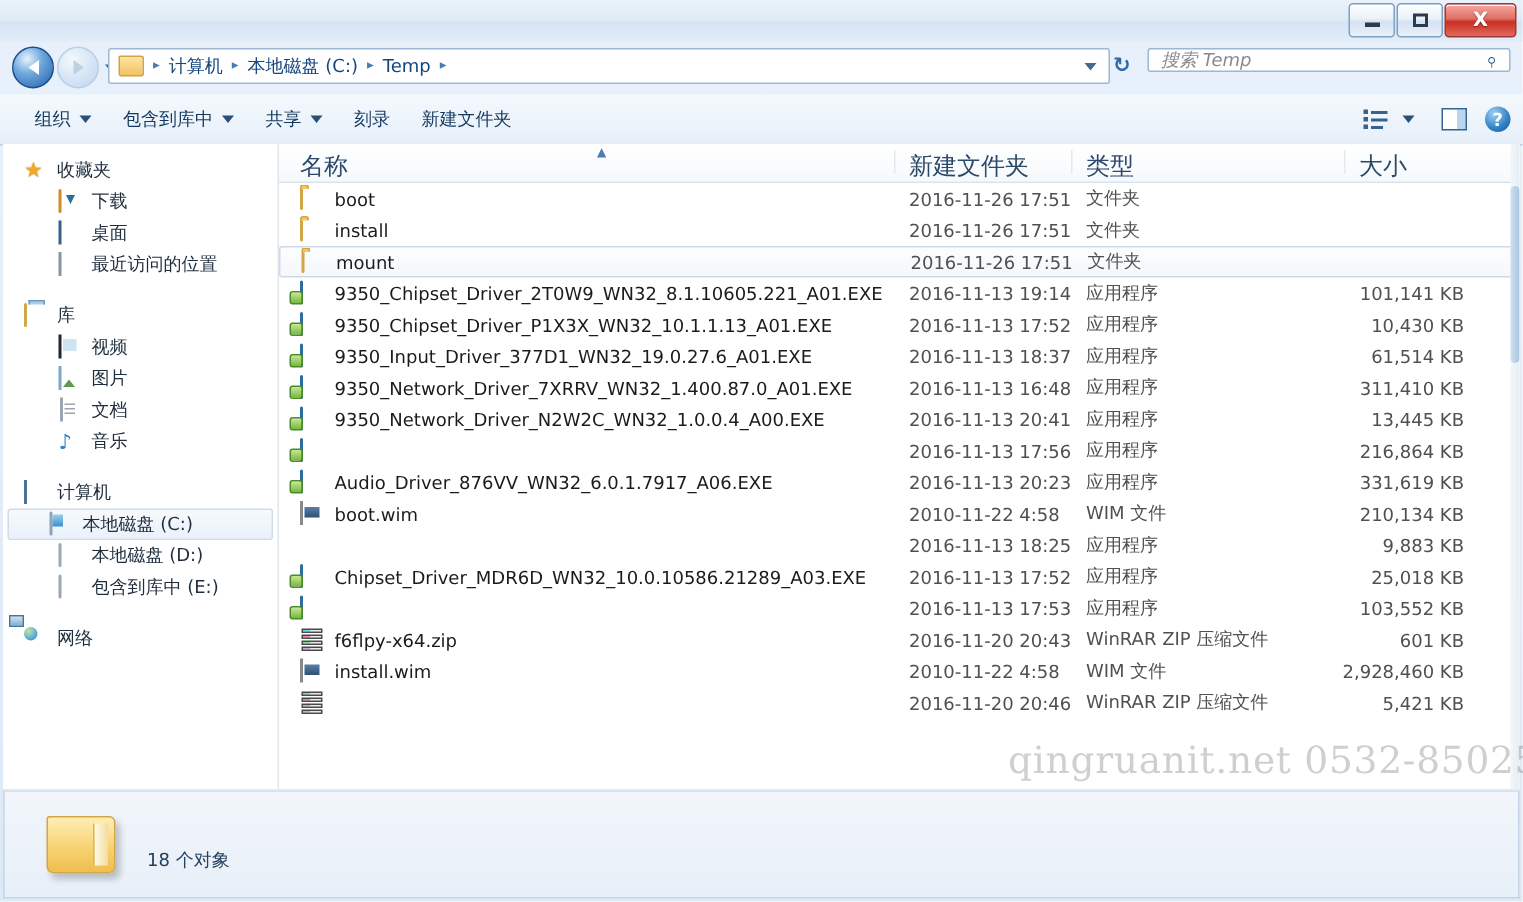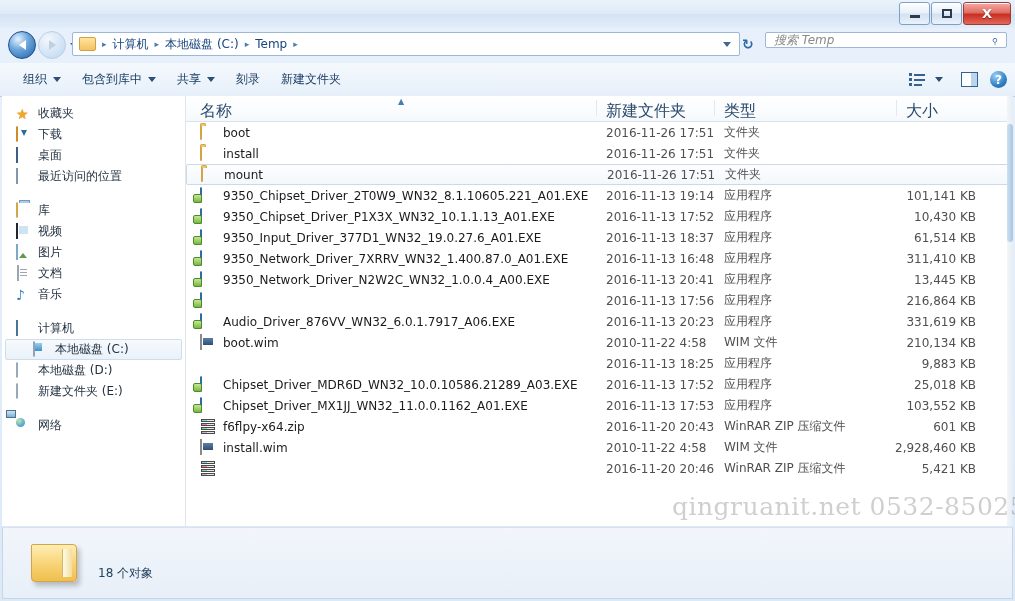--- a/index.html
+++ b/index.html
@@ -109,21 +109,21 @@
   }
 
   
   .content{position:absolute;left:2px;top:96px;width:1011px;height:430px;}
   .navpane{
     position:absolute;left:0;top:0;width:183px;height:430px;
     background:#ffffff;border-right:1px solid #e0e6ec;
     overflow:hidden;
   }
   .navrow{display:flex;align-items:center;height:21px;padding-left:14px;color:#1f2d3d;font-size:12px;white-space:nowrap;}
-  .navrow.child{padding-left:14px;}
+  .navrow.child{padding-left:37px;}
   .navrow.sel{
     background:linear-gradient(to bottom,#f7fafd 0%,#e9f1fa 100%);
     border:1px solid #cfdcea;border-radius:2px;margin:0 3px 0 3px;padding-left:27px;height:19px;
   }
   .navgap{height:13px;}
   .nico{width:16px;height:16px;margin-right:6px;flex:0 0 16px;position:relative;}
 
   .filepane{
     position:absolute;left:184px;top:0;width:827px;height:430px;background:#ffffff;overflow:hidden;
   }
@@ -388,21 +388,21 @@
       <div class="navrow child sel">
         <span class="nico"><span class="nic-hddc"></span></span>
         <span>本地磁盘 (C:)</span>
       </div>
       <div class="navrow child">
         <span class="nico"><span class="nic-hdd"></span></span>
         <span>本地磁盘 (D:)</span>
       </div>
       <div class="navrow child">
         <span class="nico"><span class="nic-hdd"></span></span>
-        <span>新建文件夹 (E:)</span>
+        <span>包含到库中 (E:)</span>
       </div>
 
       <div class="navgap"></div>
 
       <div class="navrow">
         <span class="nico"><span class="nic-net"></span></span>
         <span>网络</span>
       </div>
     </div>
 
@@ -541,21 +541,20 @@
             <span class="fname">Chipset_Driver_MDR6D_WN32_10.0.10586.21289_A03.EXE</span>
             </span>
           <span class="c-date">2016-11-13 17:52</span>
           <span class="c-type">应用程序</span>
           <span class="c-size">25,018 KB</span>
         </div>
 
         <div class="row">
           <span class="c-name">
               <span class="ic"><span class="ic-exe"></span></span>
-            <span class="fname">Chipset_Driver_MX1JJ_WN32_11.0.0.1162_A01.EXE</span>
             </span>
           <span class="c-date">2016-11-13 17:53</span>
           <span class="c-type">应用程序</span>
           <span class="c-size">103,552 KB</span>
         </div>
 
         <div class="row">
           <span class="c-name">
               <span class="ic"><span class="ic-zip"><i></i><i></i><i></i><i></i></span></span>
             <span class="fname">f6flpy-x64.zip</span>

